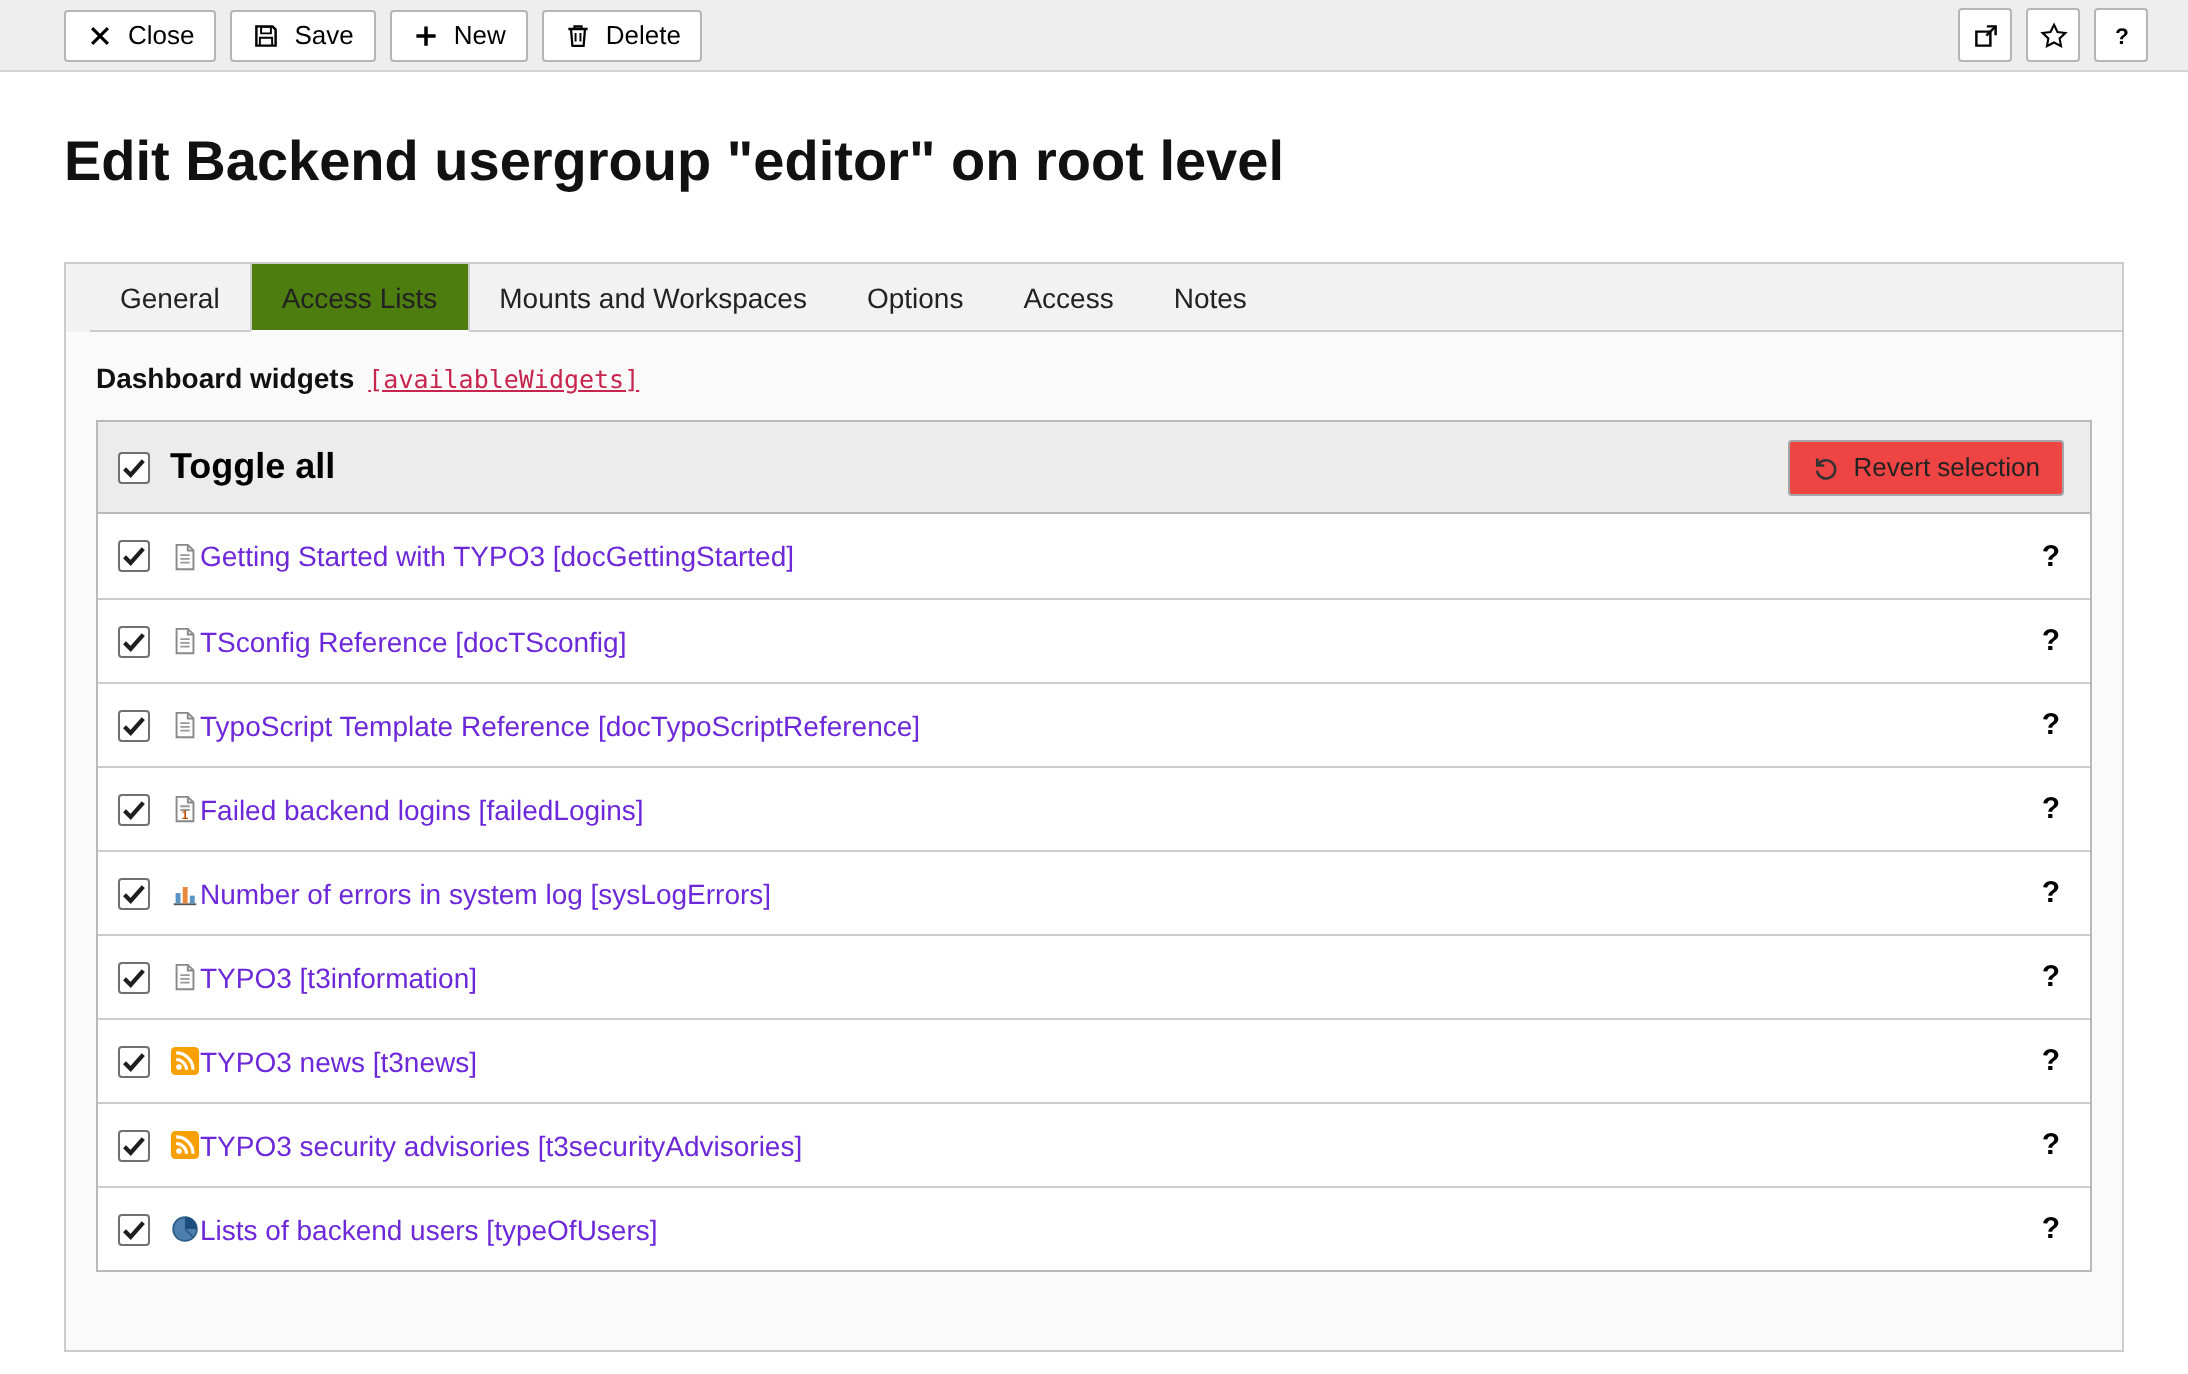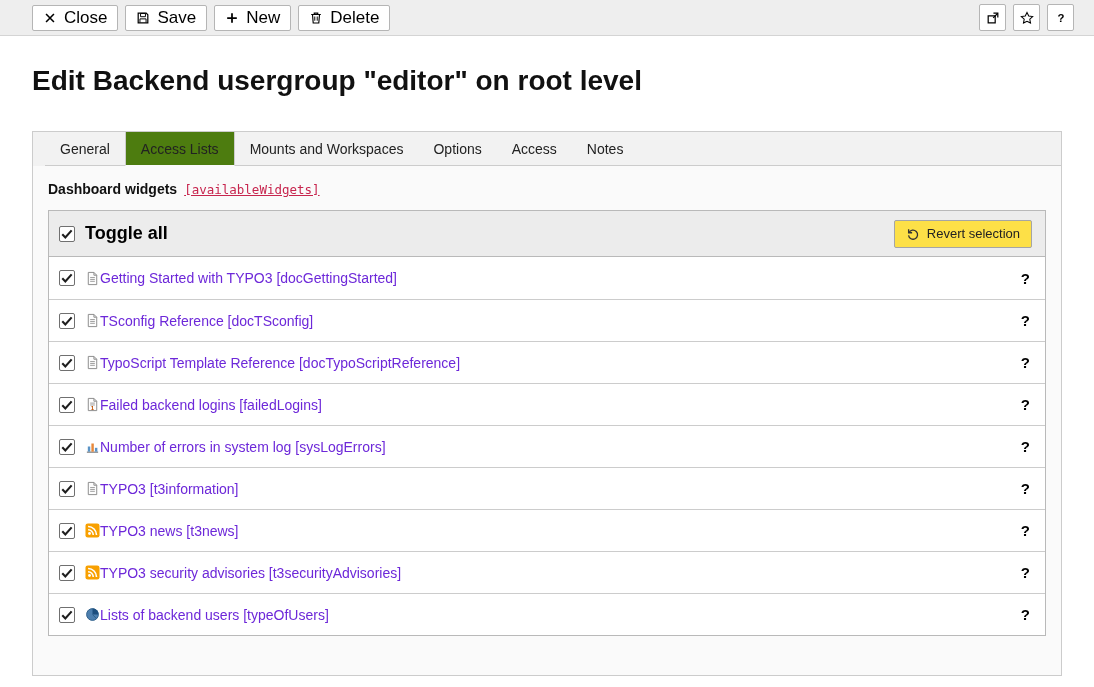--- a/index.html
+++ b/index.html
@@ -5,21 +5,21 @@
   html,body{margin:0;padding:0;}
   body{width:1094px;height:687px;overflow:hidden;background:#fff;color:#000;
        font-family:"Liberation Sans",sans-serif;font-size:14px;}
   *{box-sizing:border-box;}
 
   .docheader{height:36px;background:#eeeeee;border-bottom:1px solid #d4d4d4;
     display:flex;align-items:center;justify-content:space-between;padding:0 20px 0 32px;}
   .btn-row{display:flex;gap:7px;align-items:center;}
   .t-btn{display:inline-flex;align-items:center;gap:7px;height:26px;padding:0 10px;
     background:#fff;border:1px solid #b5b5b5;border-radius:2px;cursor:pointer;
-    font-family:"Liberation Sans",sans-serif;font-size:17px;color:#000;}
+    font-family:"Liberation Sans",sans-serif;font-size:13px;color:#000;}
   .i-btn{width:27px;height:27px;display:inline-flex;align-items:center;justify-content:center;
     background:#fff;border:1px solid #b5b5b5;border-radius:2px;cursor:pointer;padding:0;}
   .icon{display:inline-flex;}
   .icon svg{display:block;width:14px;height:14px;}
   .row-icon svg{width:15px;height:15px;}
 
   h1{margin:28px 32px 33px;font-size:28px;line-height:34px;font-weight:600;color:#111;}
 
   .tabs-wrap{margin:0 32px;}
   .tab-bar{display:flex;background:#f2f2f2;border:1px solid #ccc;border-bottom:none;height:35px;padding-left:12px;}
@@ -34,21 +34,21 @@
   .panel-heading{margin-bottom:13px;}
   .panel-heading .hd{font-weight:bold;font-size:14px;color:#111;}
   .panel-heading code{font-family:"DejaVu Sans Mono",monospace;font-size:12.5px;
        color:#c7254e;margin-left:7px;text-decoration:underline;}
 
   .widget-table{border:1px solid #b9b9b9;background:#fff;}
   .table-header{display:flex;align-items:center;background:#ececec;height:46px;
     padding:0 13px 0 10px;border-bottom:1px solid #b9b9b9;}
   .table-header .hd-label{font-weight:bold;margin-left:10px;flex:1;font-size:18px;}
   .revert-btn{display:inline-flex;align-items:center;gap:7px;height:28px;padding:0 11px;
-    background:#fde047;border:1px solid #a5a5a5;border-radius:2px;cursor:pointer;
+    background:#ef4444;border:1px solid #a5a5a5;border-radius:2px;cursor:pointer;
     font-family:"Liberation Sans",sans-serif;font-size:13px;color:#222;}
 
   .row{display:flex;align-items:center;height:42px;padding:0 13px 0 10px;background:#fff;}
   .row + .row{border-top:1px solid #ccc;}
   .checkbox{width:16px;height:16px;background:#fff;border:1px solid #707070;border-radius:2px;
     display:inline-flex;align-items:center;justify-content:center;cursor:pointer;flex:none;}
   .checkbox svg{width:14px;height:14px;display:block;}
   .row .row-icon{margin-left:10px;}
   .row .row-label{flex:1;font-size:14px;color:#6d28d9;}
   .help{font-weight:bold;font-size:15px;cursor:pointer;padding:0 2px;color:#000;}

